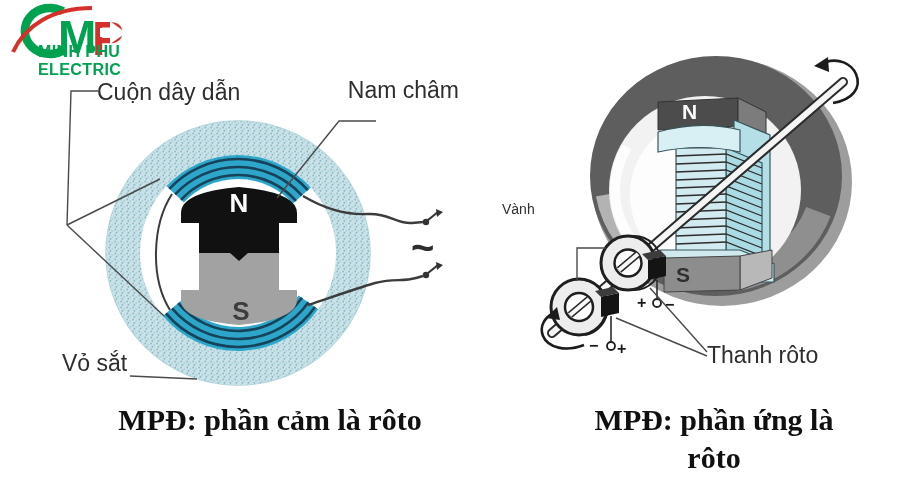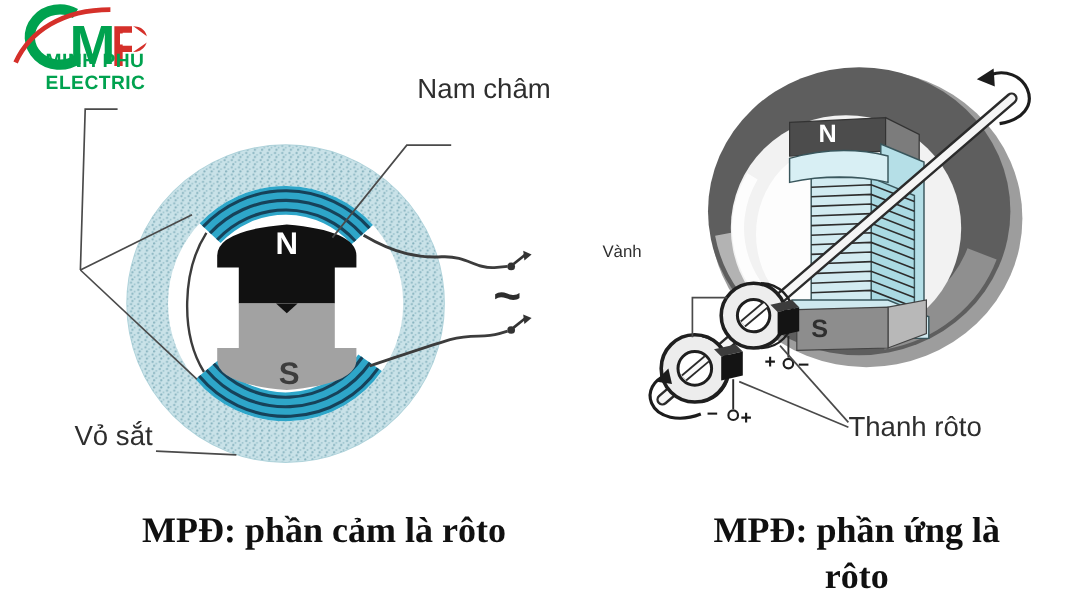--- a/index.html
+++ b/index.html
@@ -2,21 +2,21 @@
 <html><head>
 <meta charset="utf-8">
 <style>
   html,body{margin:0;padding:0;}
   #page{position:relative;width:900px;height:500px;background:#ffffff;overflow:hidden;
         font-family:"Liberation Sans",sans-serif;}
   #diagram-canvas{position:absolute;left:0;top:0;}
   .lbl{position:absolute;font-size:23px;color:#2e2e2e;line-height:1.2;white-space:nowrap;}
   .pole{position:absolute;font-weight:bold;font-family:"Liberation Sans",sans-serif;}
   .caption{position:absolute;font-family:"Liberation Serif",serif;font-weight:bold;
-           font-size:30px;color:#101010;text-align:center;line-height:1.25;margin-top:23px;}
+           font-size:30px;color:#101010;text-align:center;line-height:1.25;}
   .term{position:absolute;font-size:16px;font-weight:bold;color:#1a1a1a;}
   #logo{position:absolute;left:8px;top:0px;width:180px;height:62px;}
   #logo-sub{position:absolute;left:13px;top:43px;font-size:16px;font-weight:bold;
             letter-spacing:.4px;color:#00A24F;padding-left:17px;}
   #ac-tilde{position:absolute;left:411px;top:225px;font-size:40px;color:#2d2d2d;font-weight:bold;}
 </style>
 </head>
 <body>
 
 <div id="page">
@@ -178,21 +178,22 @@
       </g>
 
       <g stroke="#4a4a4a" stroke-width="1.4" fill="none">
         <path d="M 606 248 L 577 248 L 577 281"></path>
         <path d="M 707 352 L 650 288"></path>
         <path d="M 707 356 L 616 318"></path>
       </g>
     </g>
   </svg>
 
-  <div class="lbl" style="left:325px;top:61px;width:134px;text-align:right;">
+  <div class="lbl" style="left:97px;top:79px;">Cuộn dây dẫn</div>
+  <div class="lbl" style="left:325px;top:77px;width:134px;text-align:right;">
     <div>Nam châm</div>
   </div>
   <div class="lbl" style="left:62px;top:350px;">Vỏ sắt</div>
   <div class="pole" style="left:224px;top:188px;width:30px;text-align:center;font-size:26px;color:#ffffff;">N</div>
   <div class="pole" style="left:226px;top:296px;width:30px;text-align:center;font-size:26px;color:#3d3d3d;">S</div>
   <div id="ac-tilde">~</div>
   <div class="caption" style="left:55px;top:401px;width:430px;">MPĐ: phần cảm là rôto</div>
 
   <div class="lbl" style="left:502px;top:201px;font-size:14px;">
     <div>Vành</div>

